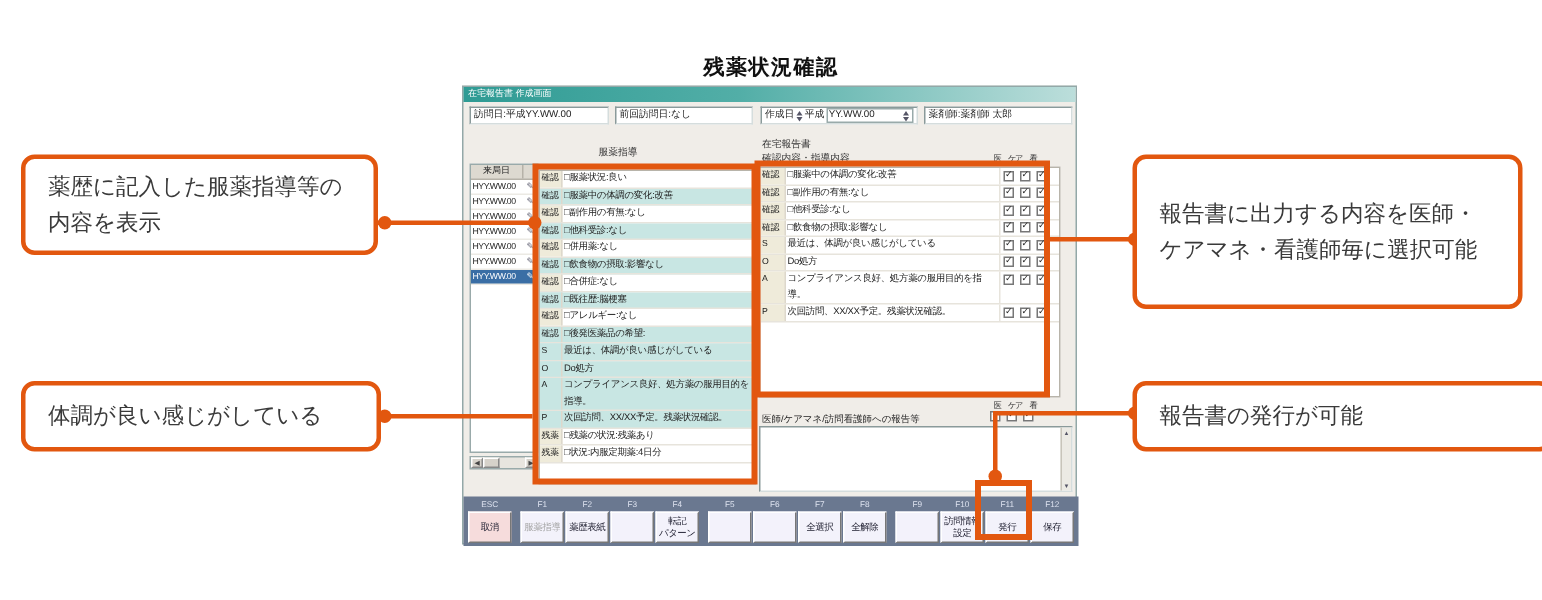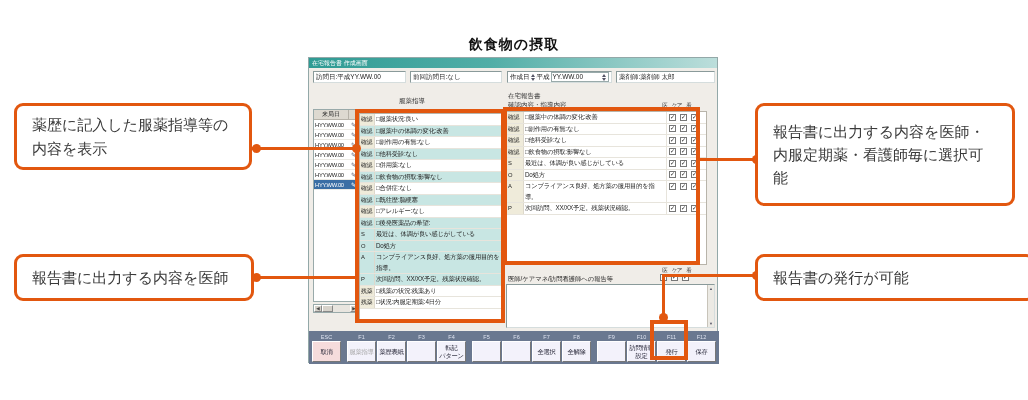--- a/index.html
+++ b/index.html
@@ -111,21 +111,21 @@
              display:flex; align-items:center; }
   .c1 { left:14px; top:103px; width:238px; height:67px; }
   .c2 { left:14px; top:254px; width:240px; height:47px; }
   .c3 { left:755px; top:103px; width:260px; height:103px; }
   .c4 { left:755px; top:254px; width:280px; height:47px; }
 </style>
 </head>
 <body>
 
 <div class="page">
-  <div class="page-title">飲食物の摂取</div>
+  <div class="page-title">残薬状況確認</div>
 
   <div class="appwin">
     <div class="titlebar">在宅報告書 作成画面</div>
 
     <div class="fld fld-visit">訪問日:平成YY.WW.00</div>
     <div class="fld fld-prev">前回訪問日:なし</div>
     <div class="fld fld-create">
       <span>作成日</span>
       <span class="spinbox">
           <i class="up"></i>
@@ -436,21 +436,21 @@
 
   <div class="aline" style="left:662px;top:274px;width:95px;height:3px;"></div>
   <div class="aline" style="left:662px;top:274px;width:3px;height:48px;"></div>
   <div class="adot" style="left:752px;top:271px;"></div>
   <div class="adot" style="left:659px;top:313px;"></div>
 
   <div class="callout c1">
       <span>薬歴に記入した服薬指導等の内容を表示</span>
     </div>
   <div class="callout c2">
-      <span>報告書に出力する内容を医師</span>
+      <span>体調が良い感じがしている</span>
     </div>
   <div class="callout c3">
-      <span>報告書に出力する内容を医師・内服定期薬・看護師毎に選択可能</span>
+      <span>報告書に出力する内容を医師・ケアマネ・看護師毎に選択可能</span>
     </div>
   <div class="callout c4">
       <span>報告書の発行が可能</span>
     </div>
 </div>
 
 </body></html>

